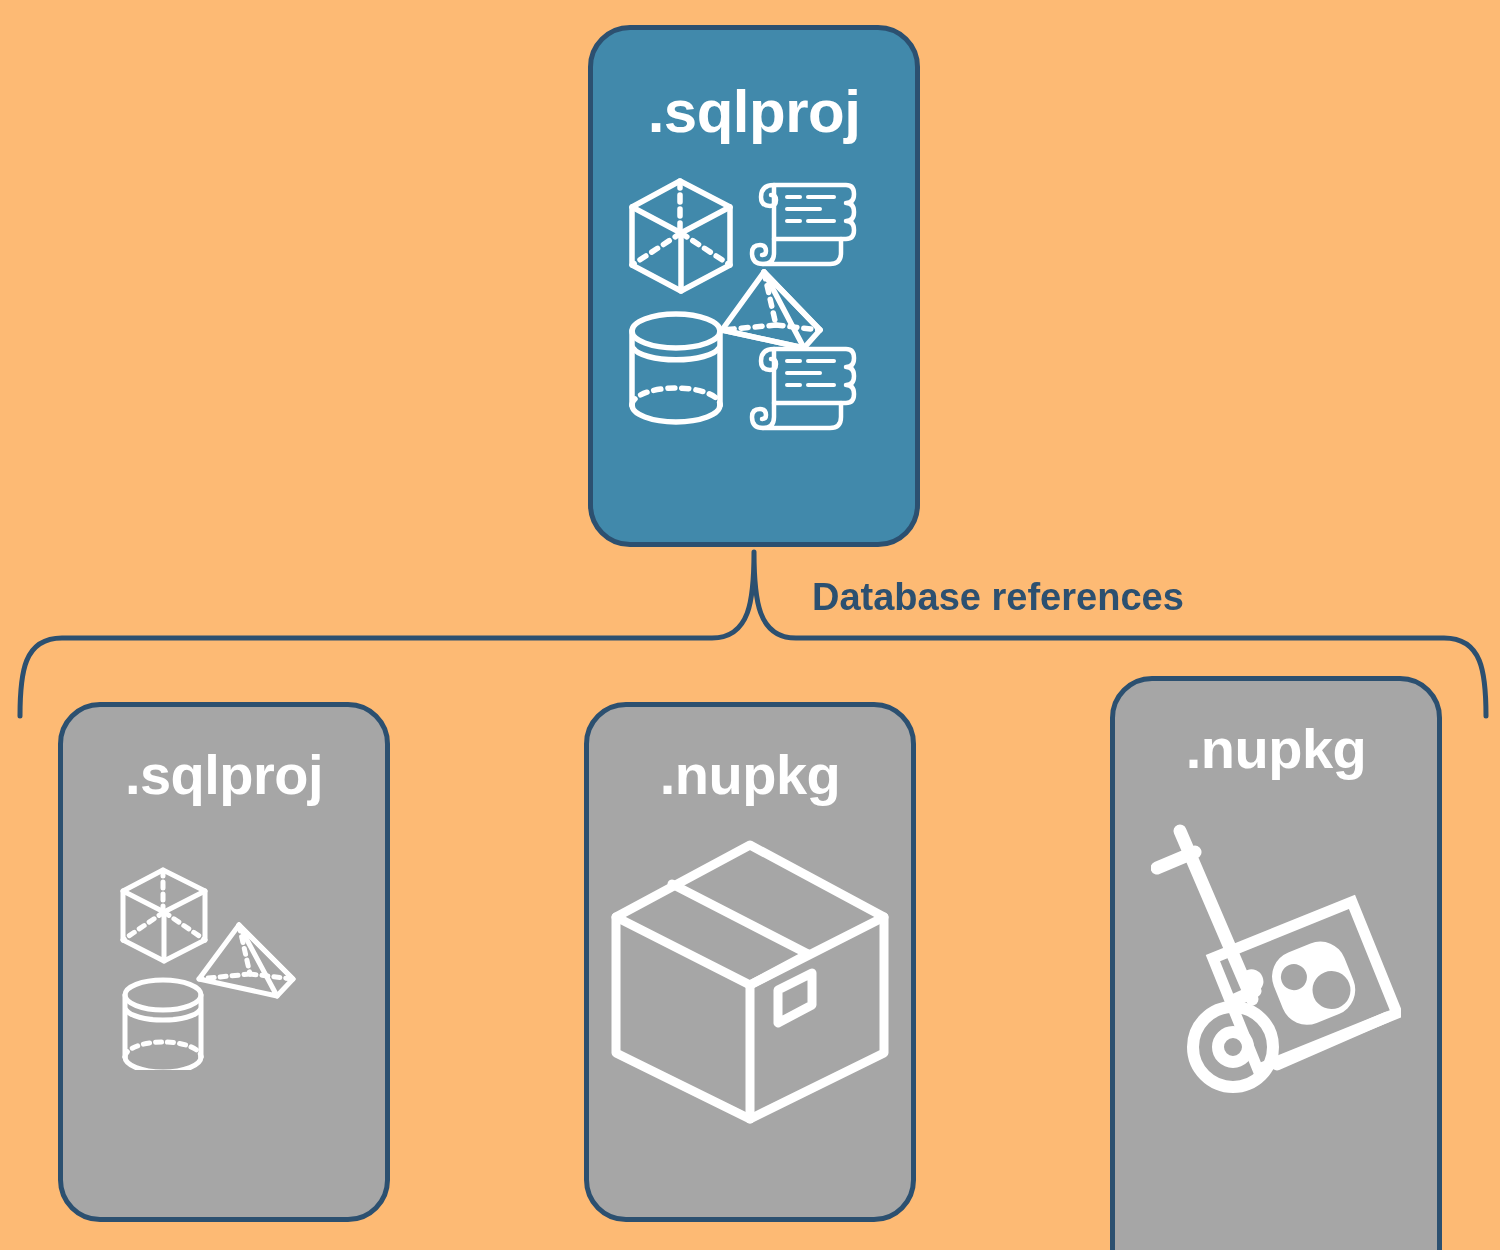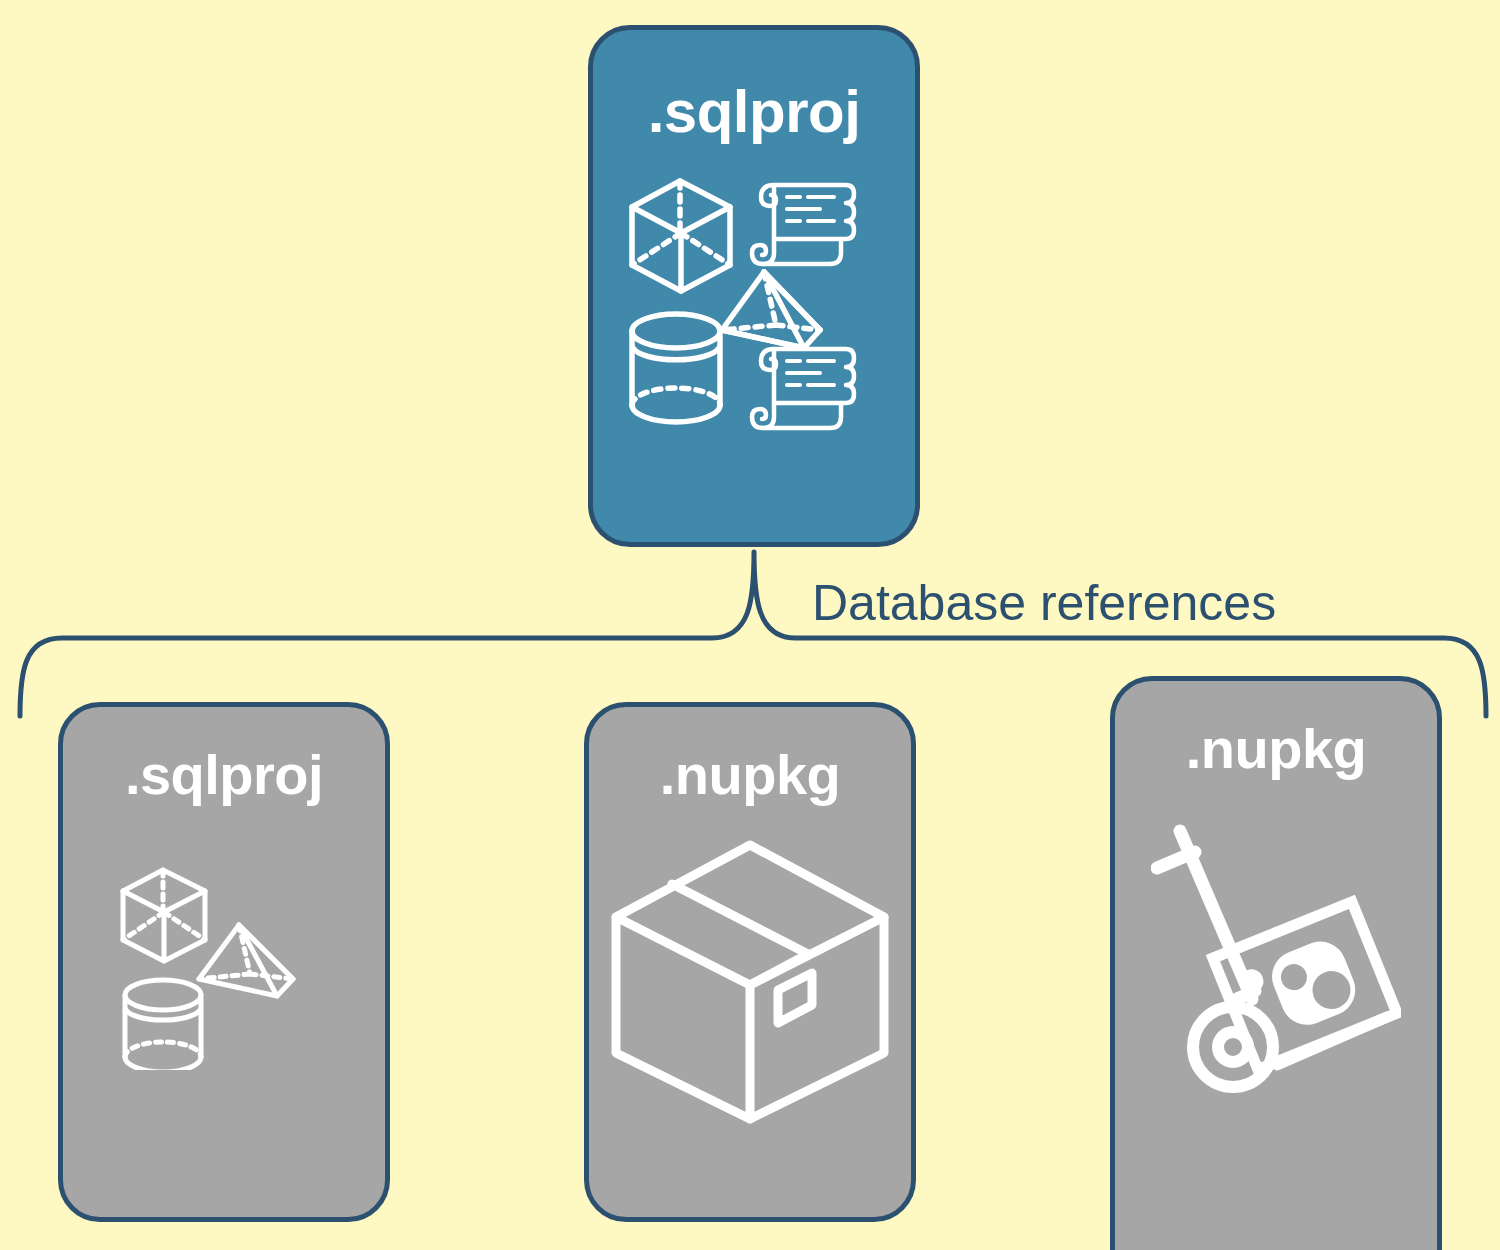--- a/index.html
+++ b/index.html
@@ -8,21 +8,21 @@
     padding: 0;
     background: #ffffff;
   }
   body {
     font-family: "Liberation Sans", sans-serif;
   }
   #canvas {
     position: relative;
     width: 1500px;
     height: 1250px;
-    background: #fef9c3;
+    background: #fdba74;
     overflow: hidden;
   }
 
   
   .card {
     position: absolute;
     box-sizing: border-box;
     border-radius: 42px;
     border: 5px solid #2c5070;
     display: block;
@@ -61,22 +61,22 @@
     top: 0;
     width: 1500px;
     height: 1250px;
     pointer-events: none;
   }
 
   #brace-label {
     position: absolute;
     left: 812px;
     top: 578px;
-    font-size: 50px;
-    font-weight: normal;
+    font-size: 38px;
+    font-weight: bold;
     color: #2c5070;
     white-space: nowrap;
     line-height: 1;
     user-select: none;
   }
 </style>
 </head>
 <body>
 
 <div id="canvas">

